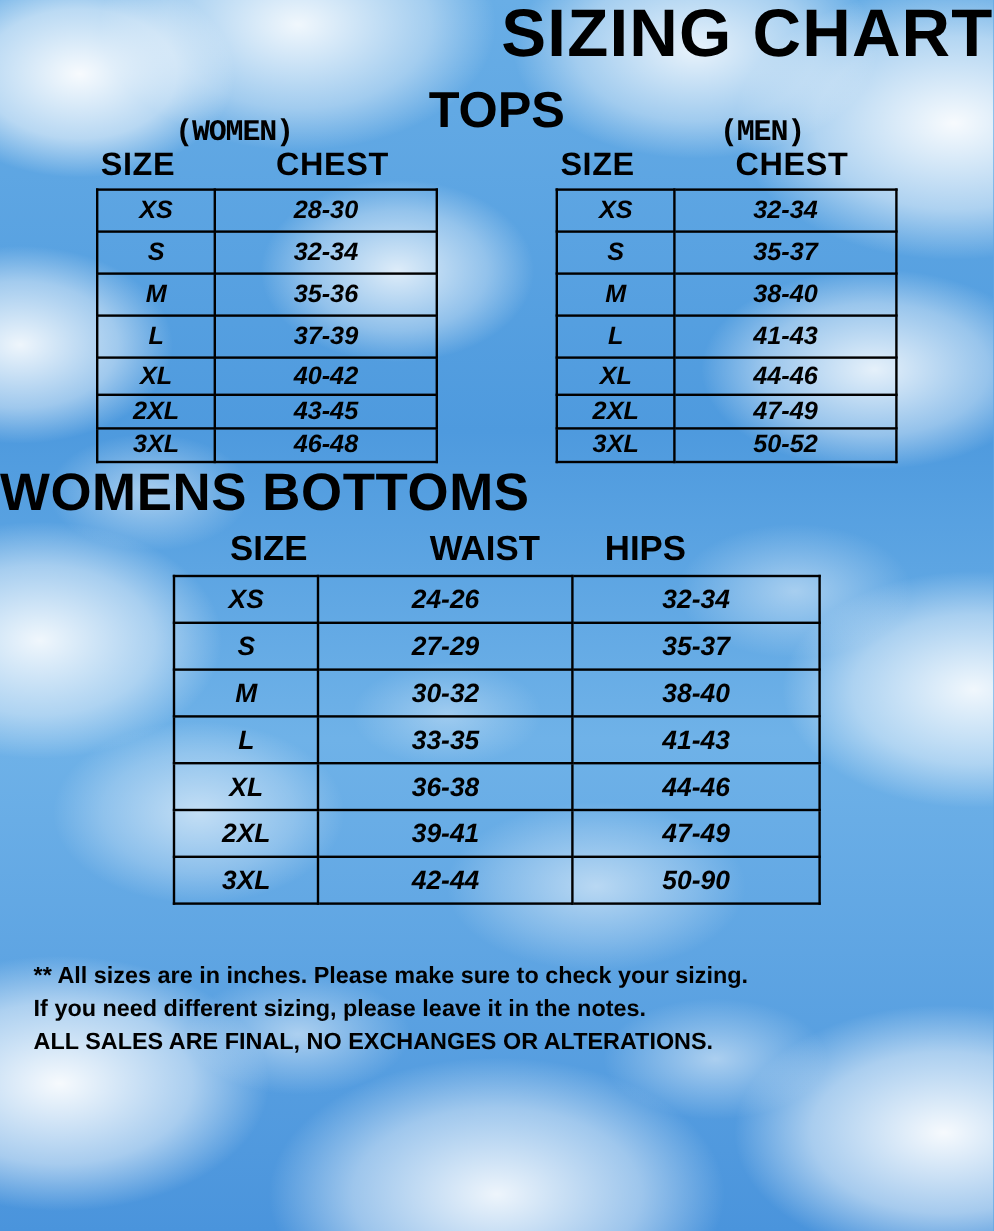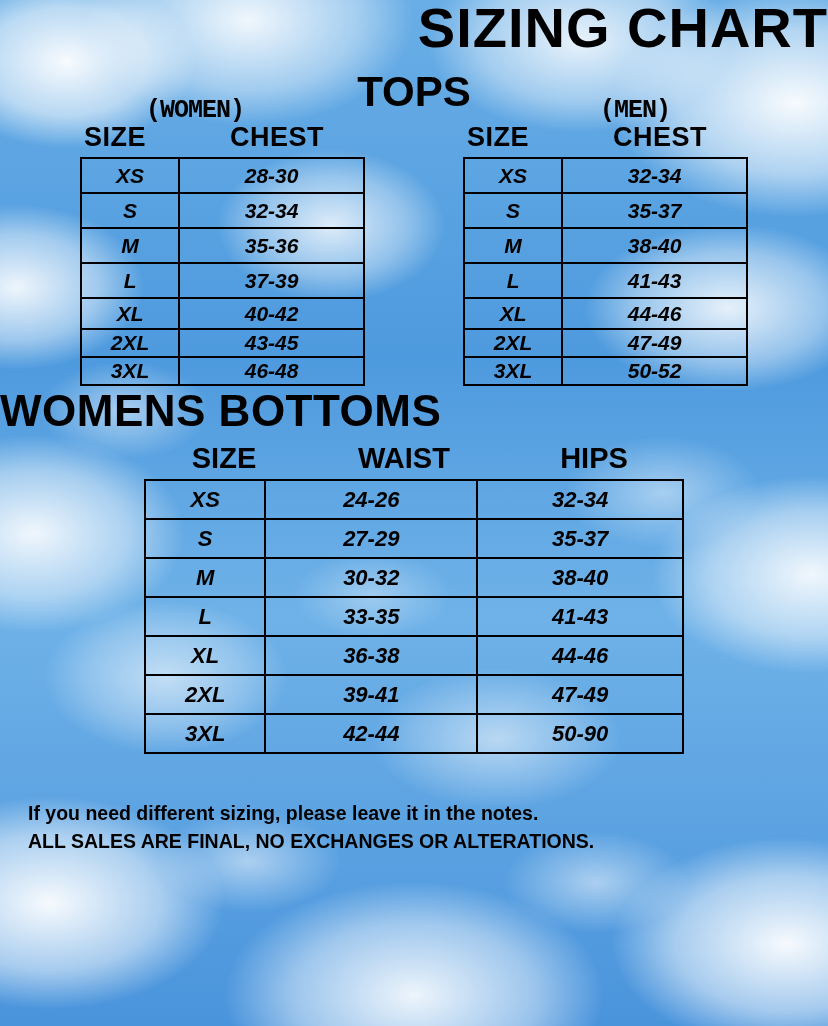--- a/index.html
+++ b/index.html
@@ -150,21 +150,21 @@
     padding-top: 6px;
   }
   .bottoms-headers {
     display: flex;
     font-size: 29px;
     font-weight: bold;
     padding-bottom: 4px;
   }
   .bottoms-headers .bh-size { width: 160px; text-align: center; }
   .bottoms-headers .bh-waist { width: 200px; text-align: center; }
-  .bottoms-headers .bh-hips { flex: 1; text-align: center; }
+  .bottoms-headers .bh-hips { flex: 1; text-align: left; }
 
   table.bt {
     border-collapse: collapse;
     width: 100%;
     table-layout: fixed;
   }
   table.bt td {
     border: 2px solid #000;
     font-style: italic;
     font-weight: bold;
@@ -327,17 +327,18 @@
       <tr>
         <td class="b-size">3XL</td>
         <td class="b-waist">42-44</td>
         <td>50-90</td>
       </tr>
     </tbody>
       </table>
   </div>
 
   <div class="notes">
+    <div>** All sizes are in inches. Please make sure to check your sizing.</div>
     <div>If you need different sizing, please leave it in the notes.</div>
     <div>ALL SALES ARE FINAL, NO EXCHANGES OR ALTERATIONS.</div>
   </div>
 
 </div>
 
 </body></html>

